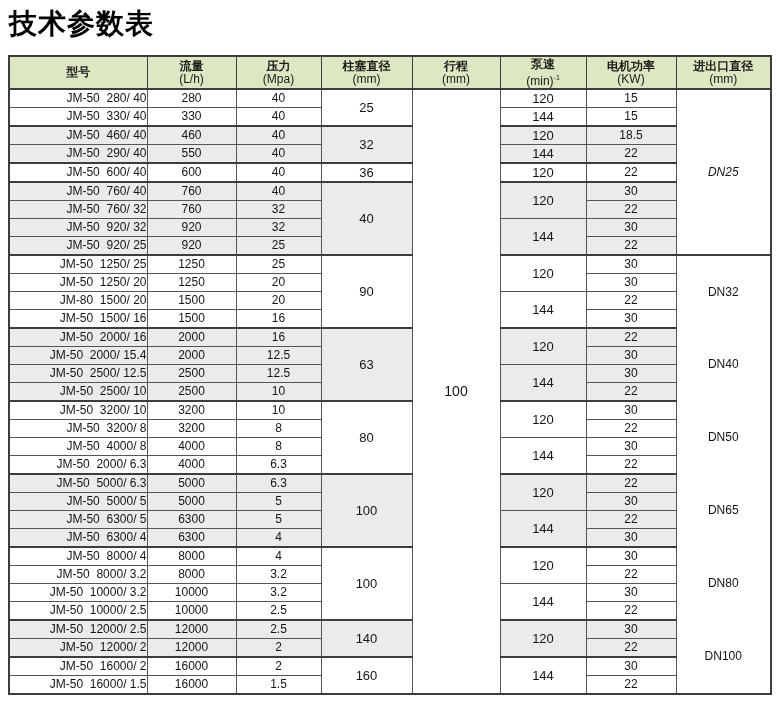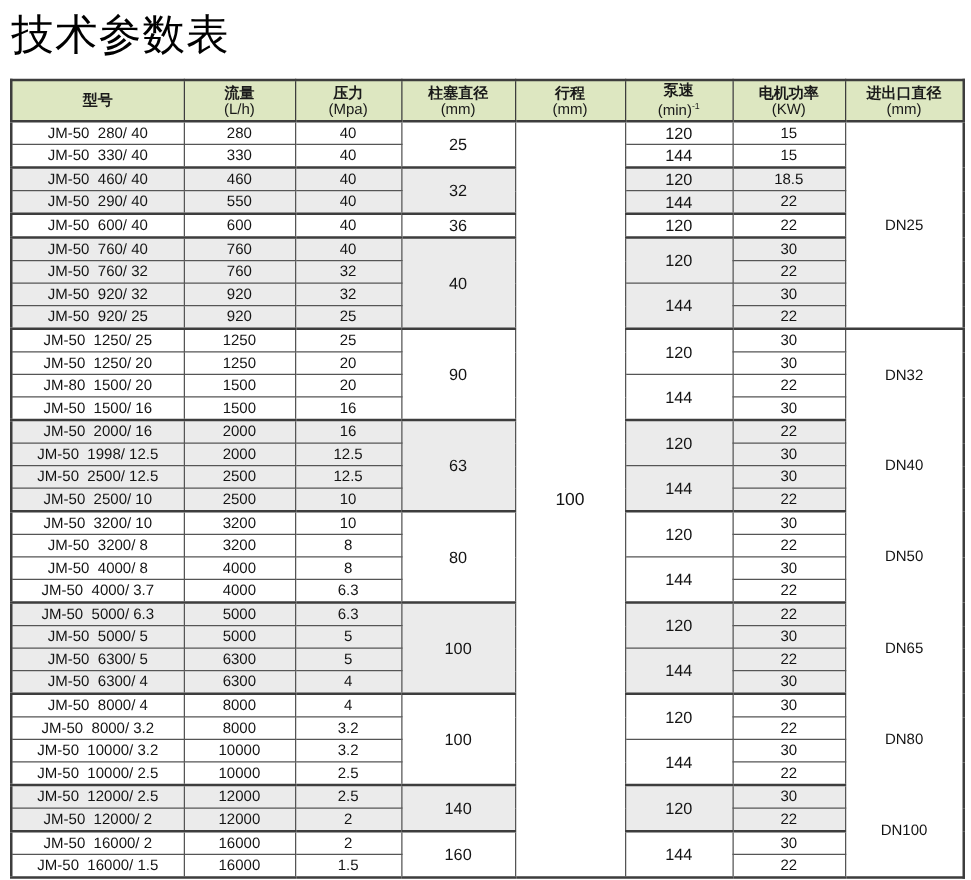--- a/index.html
+++ b/index.html
@@ -7,41 +7,41 @@
     --row-shaded-bg:#ebebeb;
     --row-plain-bg:#ffffff;
     --border-strong:#3d3d3d;
     --border-light:#555555;
     --text:#141414;
   }
   *{box-sizing:border-box;}
   html,body{margin:0;padding:0;background:#ffffff;}
   body{width:777px;height:704px;overflow:hidden;color:var(--text);
        font-family:"Liberation Sans","DejaVu Sans",sans-serif;}
-  .title{font-size:34px;font-weight:400;color:#000;margin:5px 0 12px 9px;
+  .title{font-size:28px;font-weight:700;color:#000;margin:5px 0 12px 9px;
          letter-spacing:1px;font-family:"DejaVu Sans","Liberation Sans",sans-serif;}
   table{border-collapse:collapse;margin-left:8px;table-layout:fixed;
         border:2px solid var(--border-strong);}
   th{background:var(--header-bg);font-size:12px;font-weight:700;height:33px;
      padding:0;line-height:13px;border:1px solid var(--border-strong);
      border-bottom:2px solid var(--border-strong);color:#1a1a1a;}
   th .hu{font-weight:400;font-size:12px;}
   th sup{font-size:7px;vertical-align:super;}
   td{font-size:12px;text-align:center;height:17px;line-height:17px;padding:0;
      background:var(--row-plain-bg);
      border-left:1px solid var(--border-light);
      border-right:1px solid var(--border-light);
      border-bottom:1px solid var(--border-light);}
-  td.model{text-align:center;white-space:pre;}
+  td.model{text-align:right;white-space:pre;}
   td.g{background:var(--row-shaded-bg);}
   td.gend{border-bottom:2px solid var(--border-strong);}
   td.span{font-size:13px;}
   td.stroke{font-size:14px;border-bottom:none;background:#fff;}
   td.dn{border-bottom:none;border-top:none;background:#fff;font-size:12px;}
-  td.dnfirst{border-bottom:2px solid var(--border-strong);}
+  td.dnfirst{border-bottom:2px solid var(--border-strong);font-style:italic;}
 </style>
 </head>
 <body>
 
 <div class="title">技术参数表</div>
 
 <table id="param-table">
   <colgroup>
     <col style="width:138px">
       <col style="width:89px">
@@ -186,21 +186,21 @@
       <tr>
         <td class="model g">JM-50  2000/ 16</td>
         <td class="num g">2000</td>
         <td class="num g">16</td>
         <td class="span g gend" rowspan="4">63</td>
         <td class="span g" rowspan="2">120</td>
         <td class="num g">22</td>
         <td class="dn" rowspan="4">DN40</td>
       </tr>
       <tr>
-        <td class="model g">JM-50  1998/ 12.5</td>
+        <td class="model g">JM-50  2000/ 15.4</td>
         <td class="num g">2000</td>
         <td class="num g">12.5</td>
         <td class="num g">30</td>
       </tr>
       <tr>
         <td class="model g">JM-50  2500/ 12.5</td>
         <td class="num g">2500</td>
         <td class="num g">12.5</td>
         <td class="span g gend" rowspan="2">144</td>
         <td class="num g">30</td>
@@ -227,21 +227,21 @@
         <td class="num">22</td>
       </tr>
       <tr>
         <td class="model">JM-50  4000/ 8</td>
         <td class="num">4000</td>
         <td class="num">8</td>
         <td class="span gend" rowspan="2">144</td>
         <td class="num">30</td>
       </tr>
       <tr>
-        <td class="model gend">JM-50  4000/ 3.7</td>
+        <td class="model gend">JM-50  2000/ 6.3</td>
         <td class="num gend">4000</td>
         <td class="num gend">6.3</td>
         <td class="num gend">22</td>
       </tr>
       <tr>
         <td class="model g">JM-50  5000/ 6.3</td>
         <td class="num g">5000</td>
         <td class="num g">6.3</td>
         <td class="span g gend" rowspan="4">100</td>
         <td class="span g" rowspan="2">120</td>

